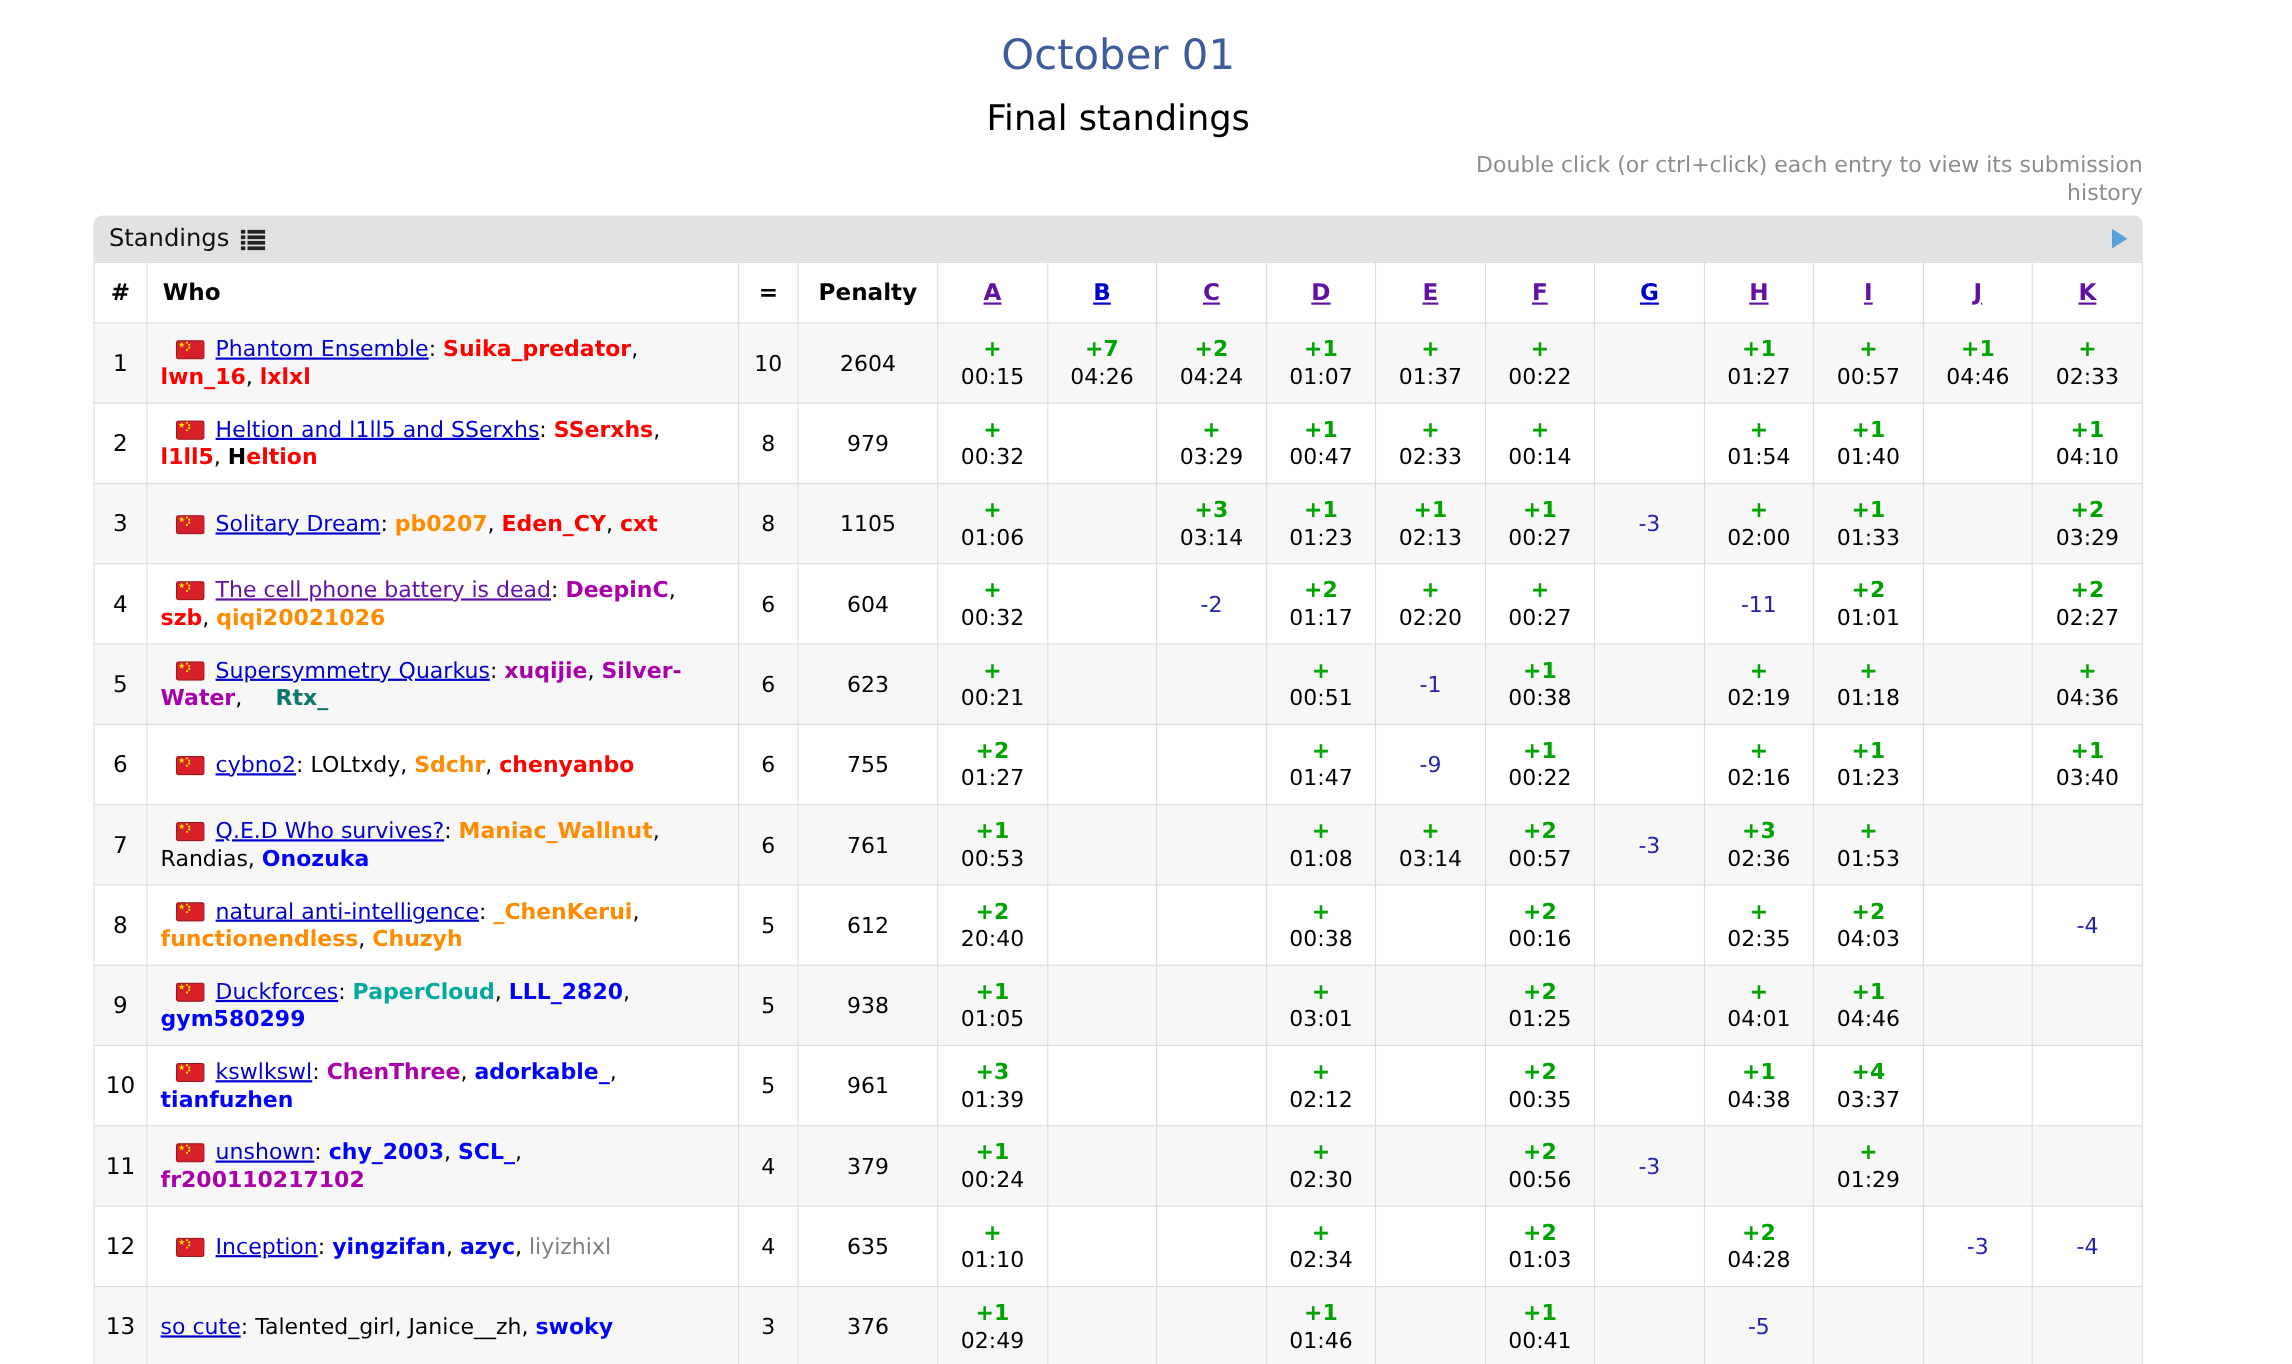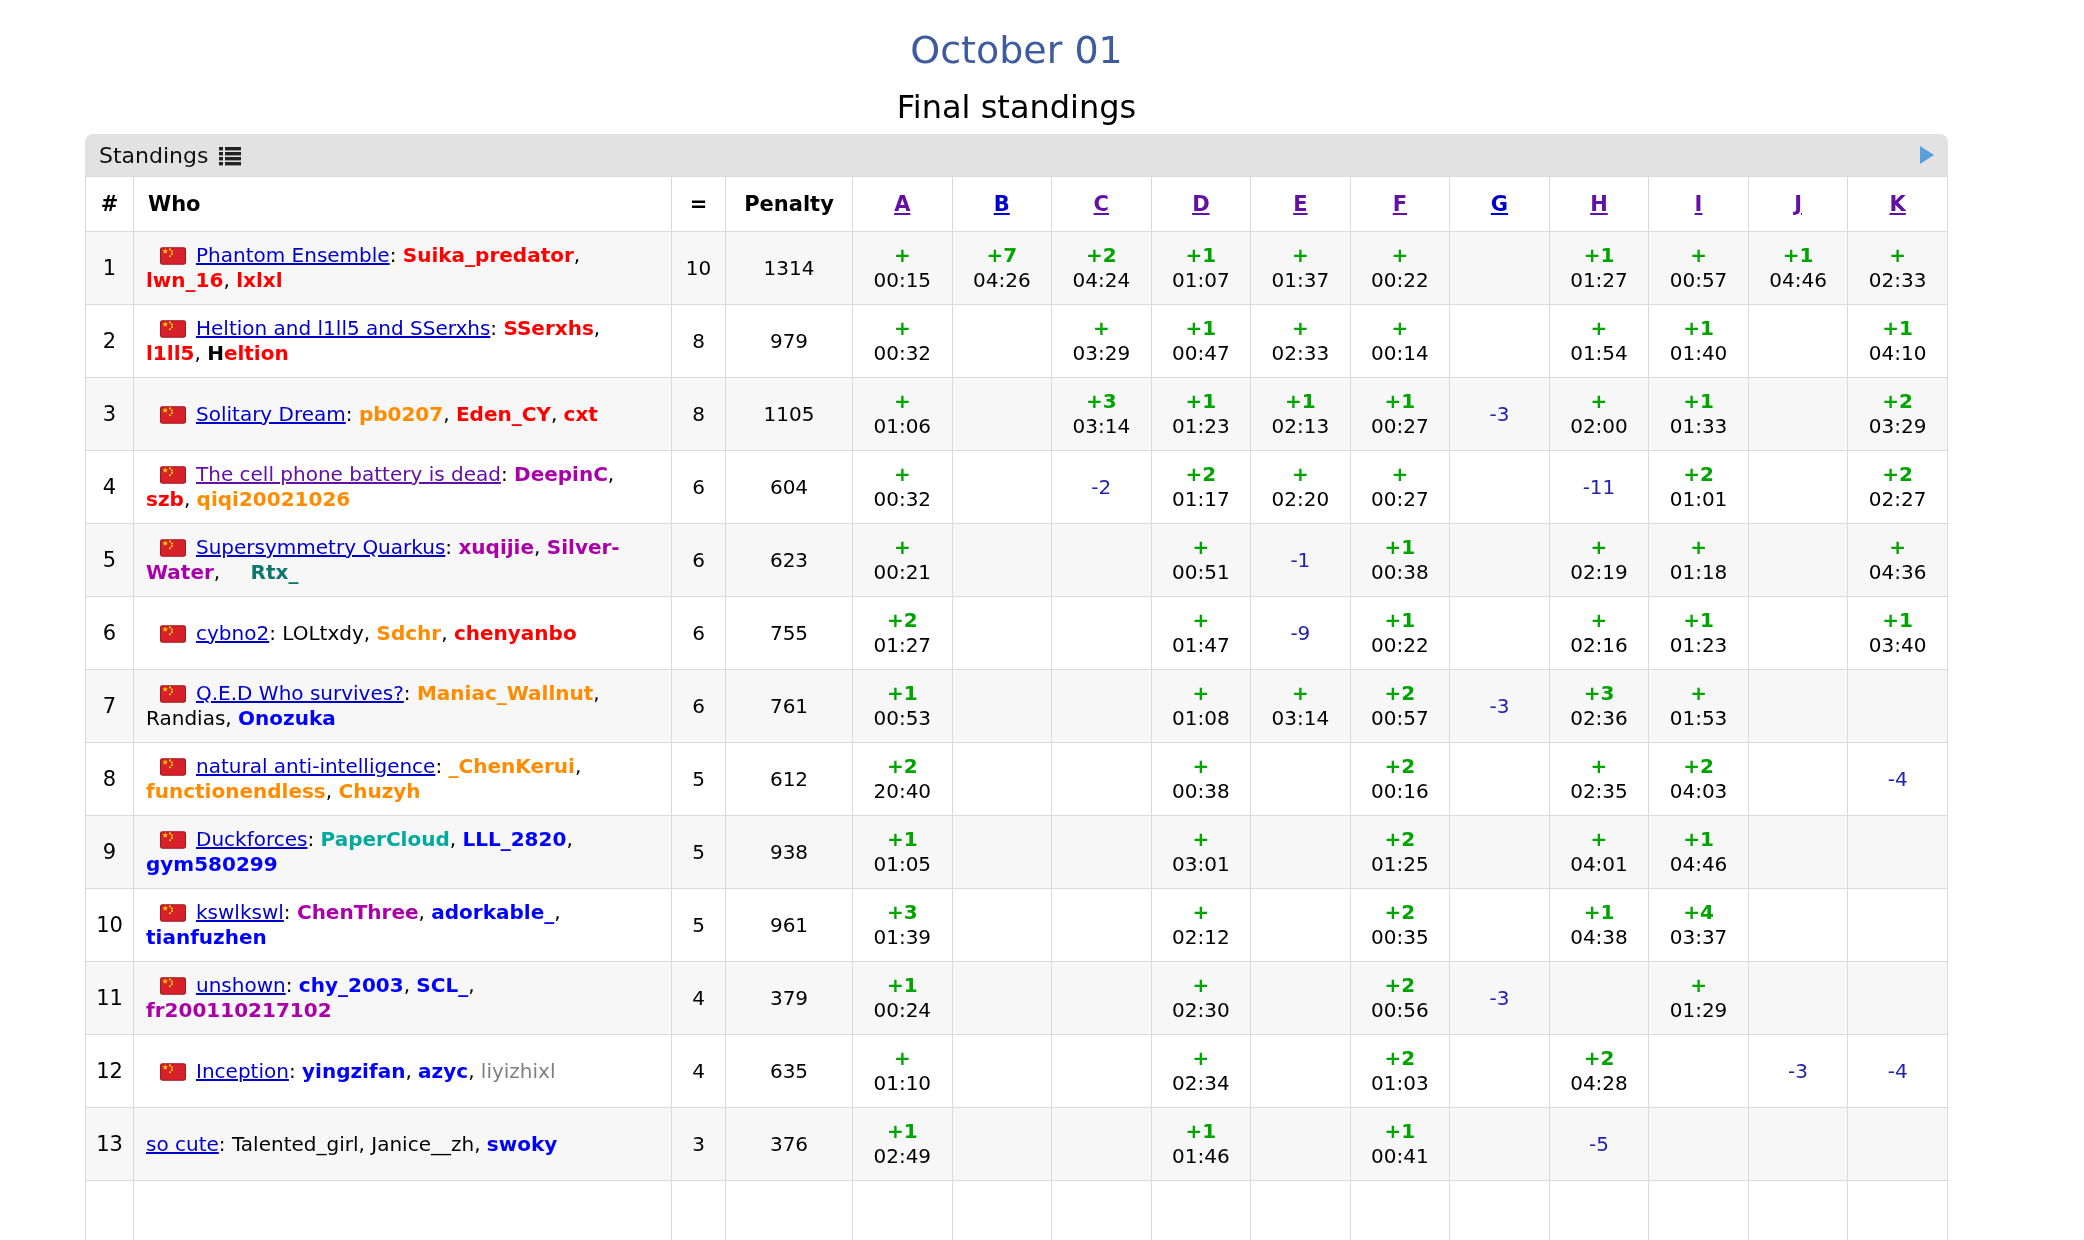--- a/index.html
+++ b/index.html
@@ -42,20 +42,21 @@
   .time{color:#000;}
   .fail{color:var(--rejected-navy);}
   tr.partial td{border-bottom:none;}
 </style>
 </head>
 <body>
 
 <div class="content">
   <div class="page-title">October 01</div>
   <div class="page-subtitle">Final standings</div>
+  <div class="hint">Double click (or ctrl+click) each entry to view its submission history</div>
 
   <div class="panel-bar">
     <span class="panel-title">Standings</span>
     <svg class="list-icon" width="24" height="20" viewBox="0 0 22 20">
       <g fill="#222">
         <rect x="0" y="1" width="4" height="3.4"></rect>
           <rect x="6" y="1" width="16" height="3.4"></rect>
         <rect x="0" y="6" width="4" height="3.4"></rect>
           <rect x="6" y="6" width="16" height="3.4"></rect>
         <rect x="0" y="11" width="4" height="3.4"></rect>
@@ -100,21 +101,21 @@
           <td class="col-who"><svg class="flag" width="26" height="18" viewBox="0 0 30 20">
               <rect width="30" height="20" rx="2.5" fill="#d7202a"></rect>
               <polygon points="6,1.2 8.06,7.53 2.67,3.62 9.33,3.62 3.94,7.53" fill="#ffde00"></polygon>
               <circle cx="11.5" cy="2.4" r="1.2" fill="#ffde00"></circle>
               <circle cx="13.8" cy="4.8" r="1.2" fill="#ffde00"></circle>
               <circle cx="13.8" cy="7.8" r="1.2" fill="#ffde00"></circle>
               <circle cx="11.5" cy="10.2" r="1.2" fill="#ffde00"></circle>
               <rect x="0.5" y="0.5" width="29" height="19" rx="2.5" fill="none" stroke="rgba(0,0,0,0.3)"></rect>
             </svg><a class="team">Phantom Ensemble</a><span class="colon">: </span><span style="color: rgb(255, 0, 0); font-weight: bold;">Suika_predator</span><span class="sep">, </span><span style="color: rgb(255, 0, 0); font-weight: bold;">lwn_16</span><span class="sep">, </span><span style="color: rgb(255, 0, 0); font-weight: bold;">lxlxl</span></td>
           <td class="col-solved">10</td>
-          <td class="col-penalty">1314</td>
+          <td class="col-penalty">2604</td>
           <td class="col-prob"><span class="att">+</span><br><span class="time">00:15</span></td>
           <td class="col-prob"><span class="att">+7</span><br><span class="time">04:26</span></td>
           <td class="col-prob"><span class="att">+2</span><br><span class="time">04:24</span></td>
           <td class="col-prob"><span class="att">+1</span><br><span class="time">01:07</span></td>
           <td class="col-prob"><span class="att">+</span><br><span class="time">01:37</span></td>
           <td class="col-prob"><span class="att">+</span><br><span class="time">00:22</span></td>
           <td class="col-prob"></td>
           <td class="col-prob"><span class="att">+1</span><br><span class="time">01:27</span></td>
           <td class="col-prob"><span class="att">+</span><br><span class="time">00:57</span></td>
           <td class="col-prob"><span class="att">+1</span><br><span class="time">04:46</span></td>

